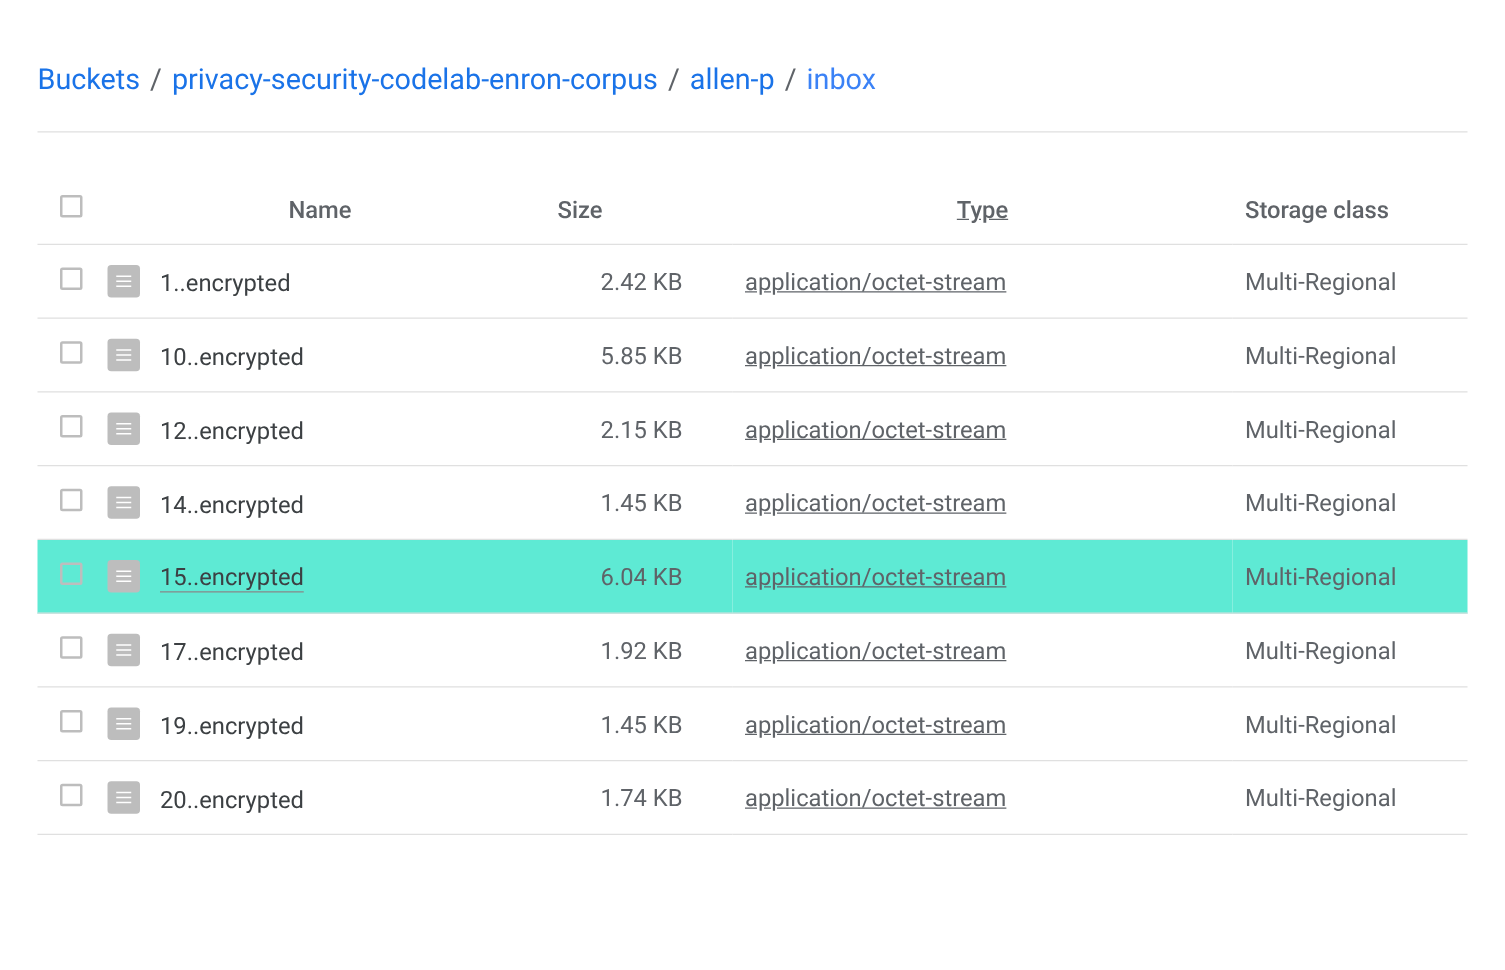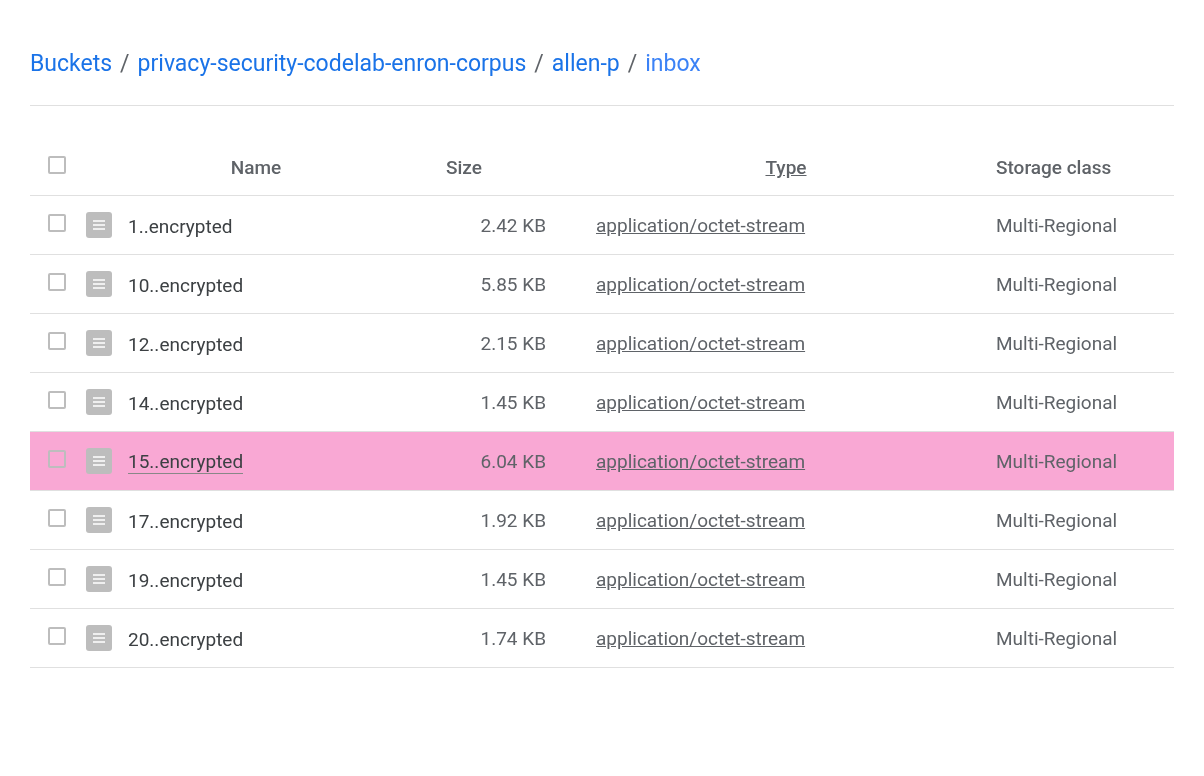--- a/index.html
+++ b/index.html
@@ -52,21 +52,21 @@
     }
     tbody td {
       padding: 16px 10px;
       border-bottom: 1px solid #e0e0e0;
       color: #5f6368;
       font-size: 19px;
       vertical-align: middle;
       white-space: nowrap;
     }
     tbody tr.hovered {
-      background: #f9a8d4;
+      background: #5eead4;
     }
     tbody tr.hovered .file-link {
       border-bottom: 1px solid #888;
     }
     .col-check {
       width: 46px;
       padding-left: 18px;
     }
     .col-name {
       width: 360px;

